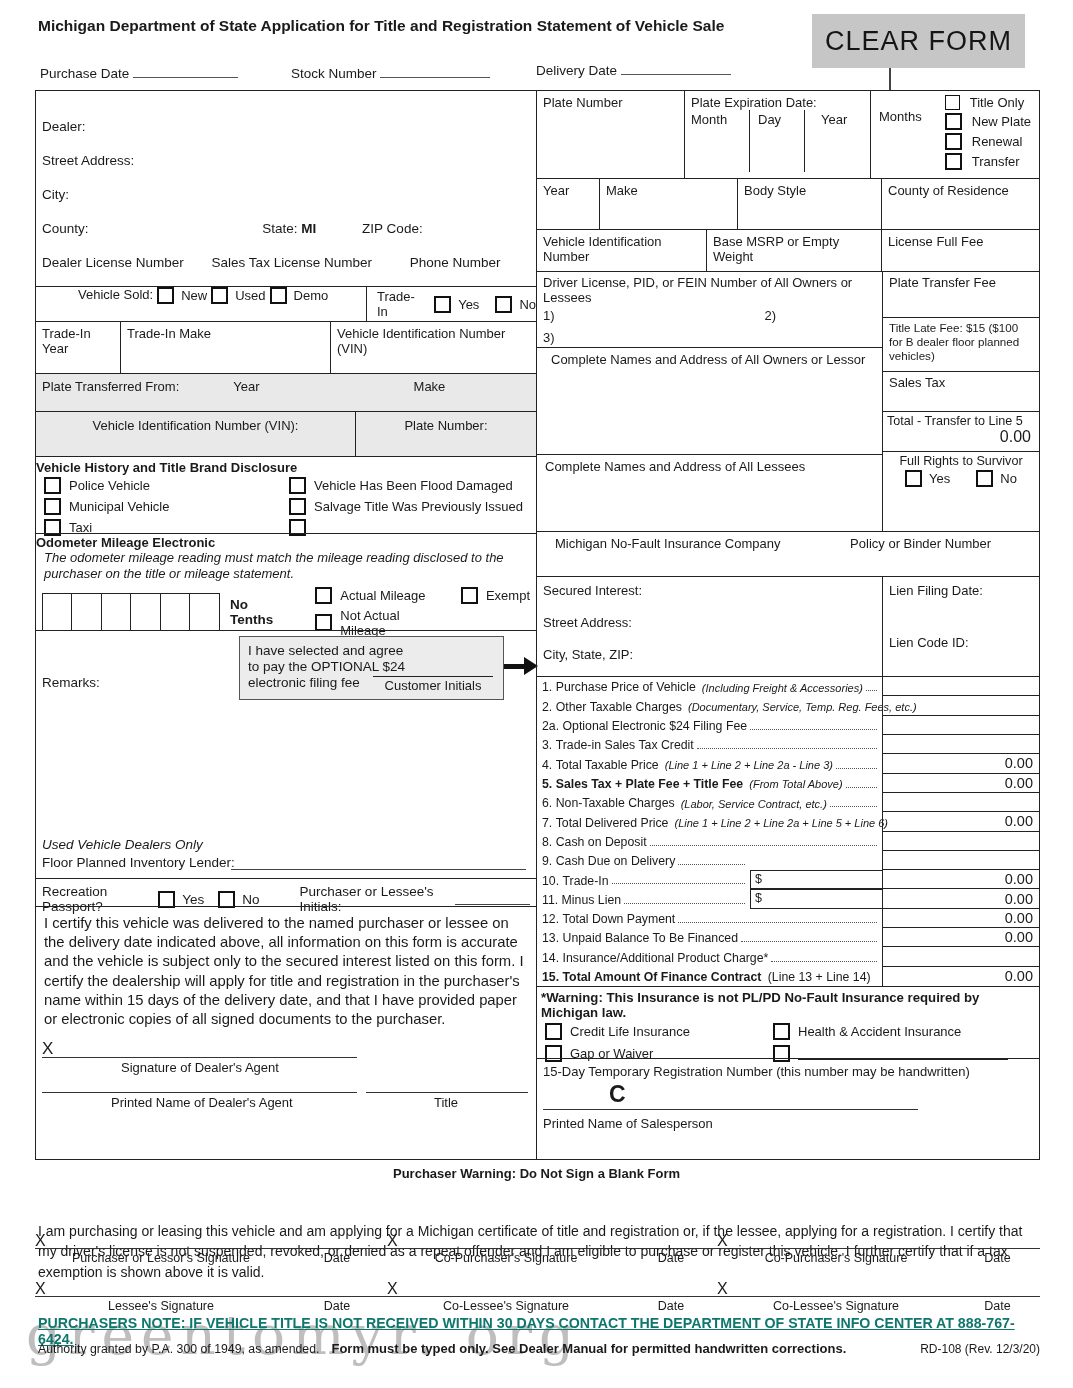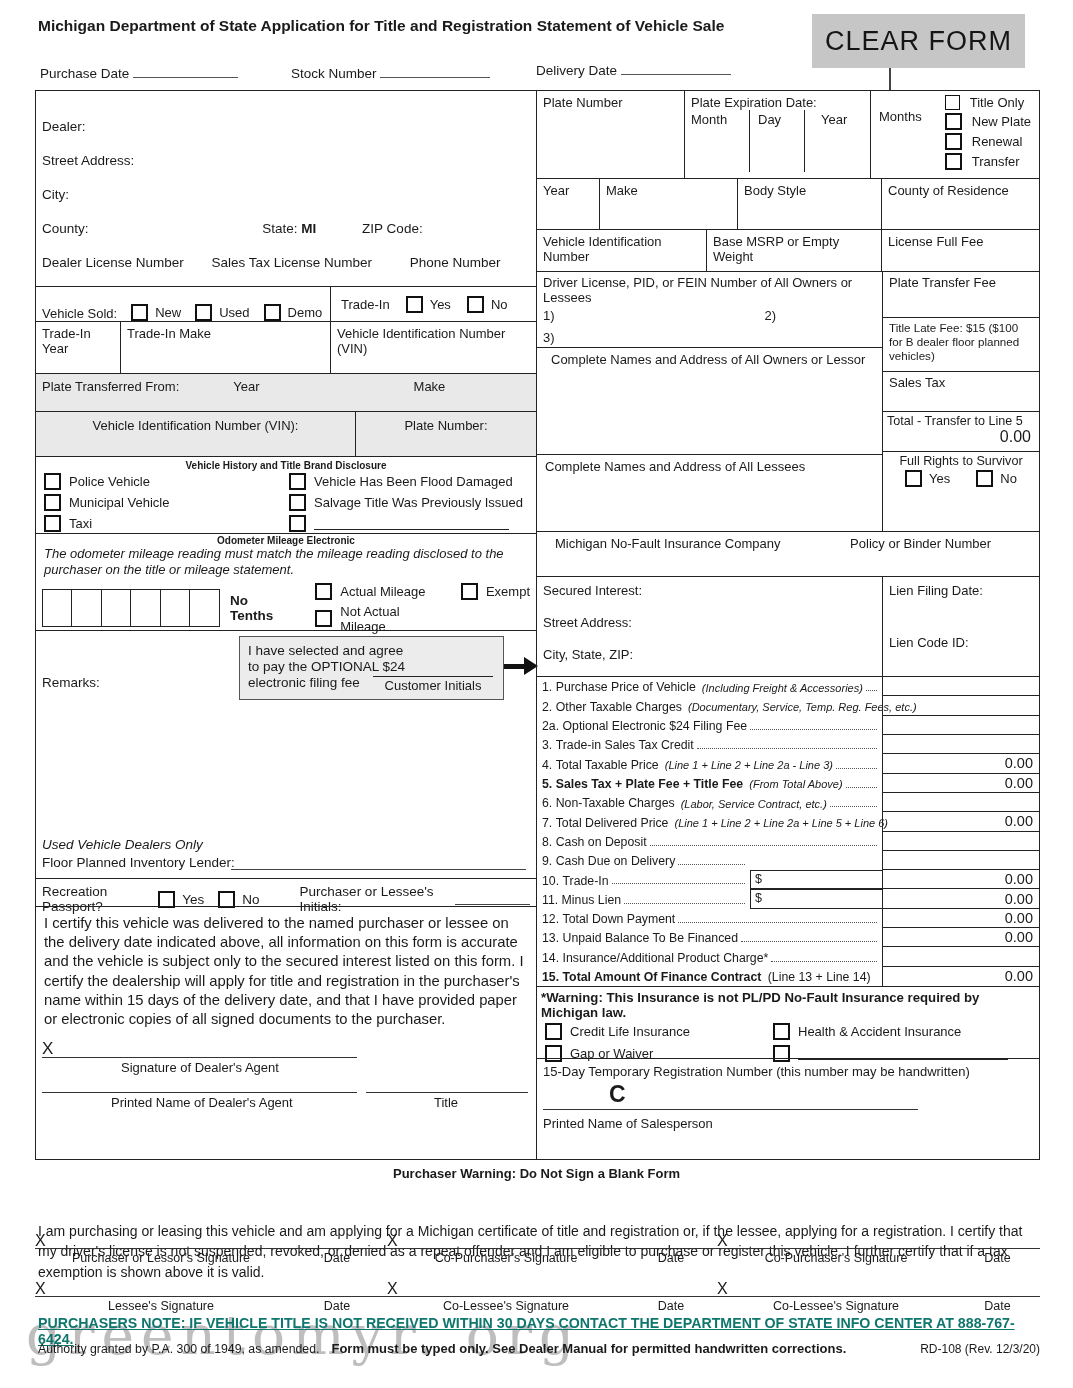--- a/index.html
+++ b/index.html
@@ -22,37 +22,37 @@
   .lsec.first{border-top:none;}
   .gray{background:#e9e9e9;}
   .cb{display:inline-block;width:13px;height:13px;border:2.4px solid #111;background:#fff;flex:none;box-sizing:content-box;}
   .cb.thin{border-width:1.4px;}
   .cbrow{display:flex;align-items:center;gap:8px;font-size:13px;}
   
   .dealer-block{padding:28px 8px 0 6px;}
   .dealer-block .drow{margin-bottom:19px;font-size:13.5px;}
   
   .vs-row{display:flex;align-items:center;height:100%;}
-  .vs-left{width:295px;display:flex;align-items:flex-end;gap:14px;padding-left:6px;box-sizing:border-box;border-right:1.5px solid #222;height:100%;}
+  .vs-left{width:295px;display:flex;align-items:flex-start;gap:4px;padding-left:6px;box-sizing:border-box;border-right:1.5px solid #222;height:100%;margin-left:36px;}
   .vs-right{flex:1;display:flex;align-items:center;gap:16px;padding-left:10px;}
   .vs-item{display:flex;align-items:center;gap:7px;}
   
   .ti-row{display:flex;height:100%;}
   .ti-cell{box-sizing:border-box;padding:4px 6px;border-right:1.5px solid #222;}
   .ti-cell:last-child{border-right:none;}
   
   .tp-head{text-align:center;padding-top:3px;}
   .tp-title{font-size:15px;font-weight:bold;}
   .tp-sub{font-size:13px;font-style:italic;}
   .tp-from{padding:5px 6px;display:flex;gap:54px;}
   .tp-vinrow{display:flex;height:100%;}
   .tp-vin{width:320px;border-right:1.5px solid #222;box-sizing:border-box;padding:6px;text-align:center;}
   .tp-plate{flex:1;padding:6px;text-align:center;}
   
-  .sec-title{text-align:center;font-size:10px;font-weight:bold;padding-top:3px;}
+  .sec-title{font-size:13px;font-weight:bold;padding-top:3px;}
   .hist-cols{display:flex;padding:2px 6px 0 8px;}
   .hist-col{display:flex;flex-direction:column;gap:4px;}
   .hist-col.l{width:245px;}
   .blankline{display:inline-block;border-bottom:1.5px solid #222;width:195px;height:11px;}
   
   .odo-note{font-size:13px;font-style:italic;padding:0 8px;line-height:1.25;}
   .odo-row{display:flex;align-items:center;padding:4px 6px 0 6px;gap:10px;}
   .odo-boxes{display:flex;}
   .odo-box{width:31px;height:38px;border:1.6px solid #222;box-sizing:border-box;margin-left:-1.6px;background:#fff;}
   .odo-box:first-child{margin-left:0;}

